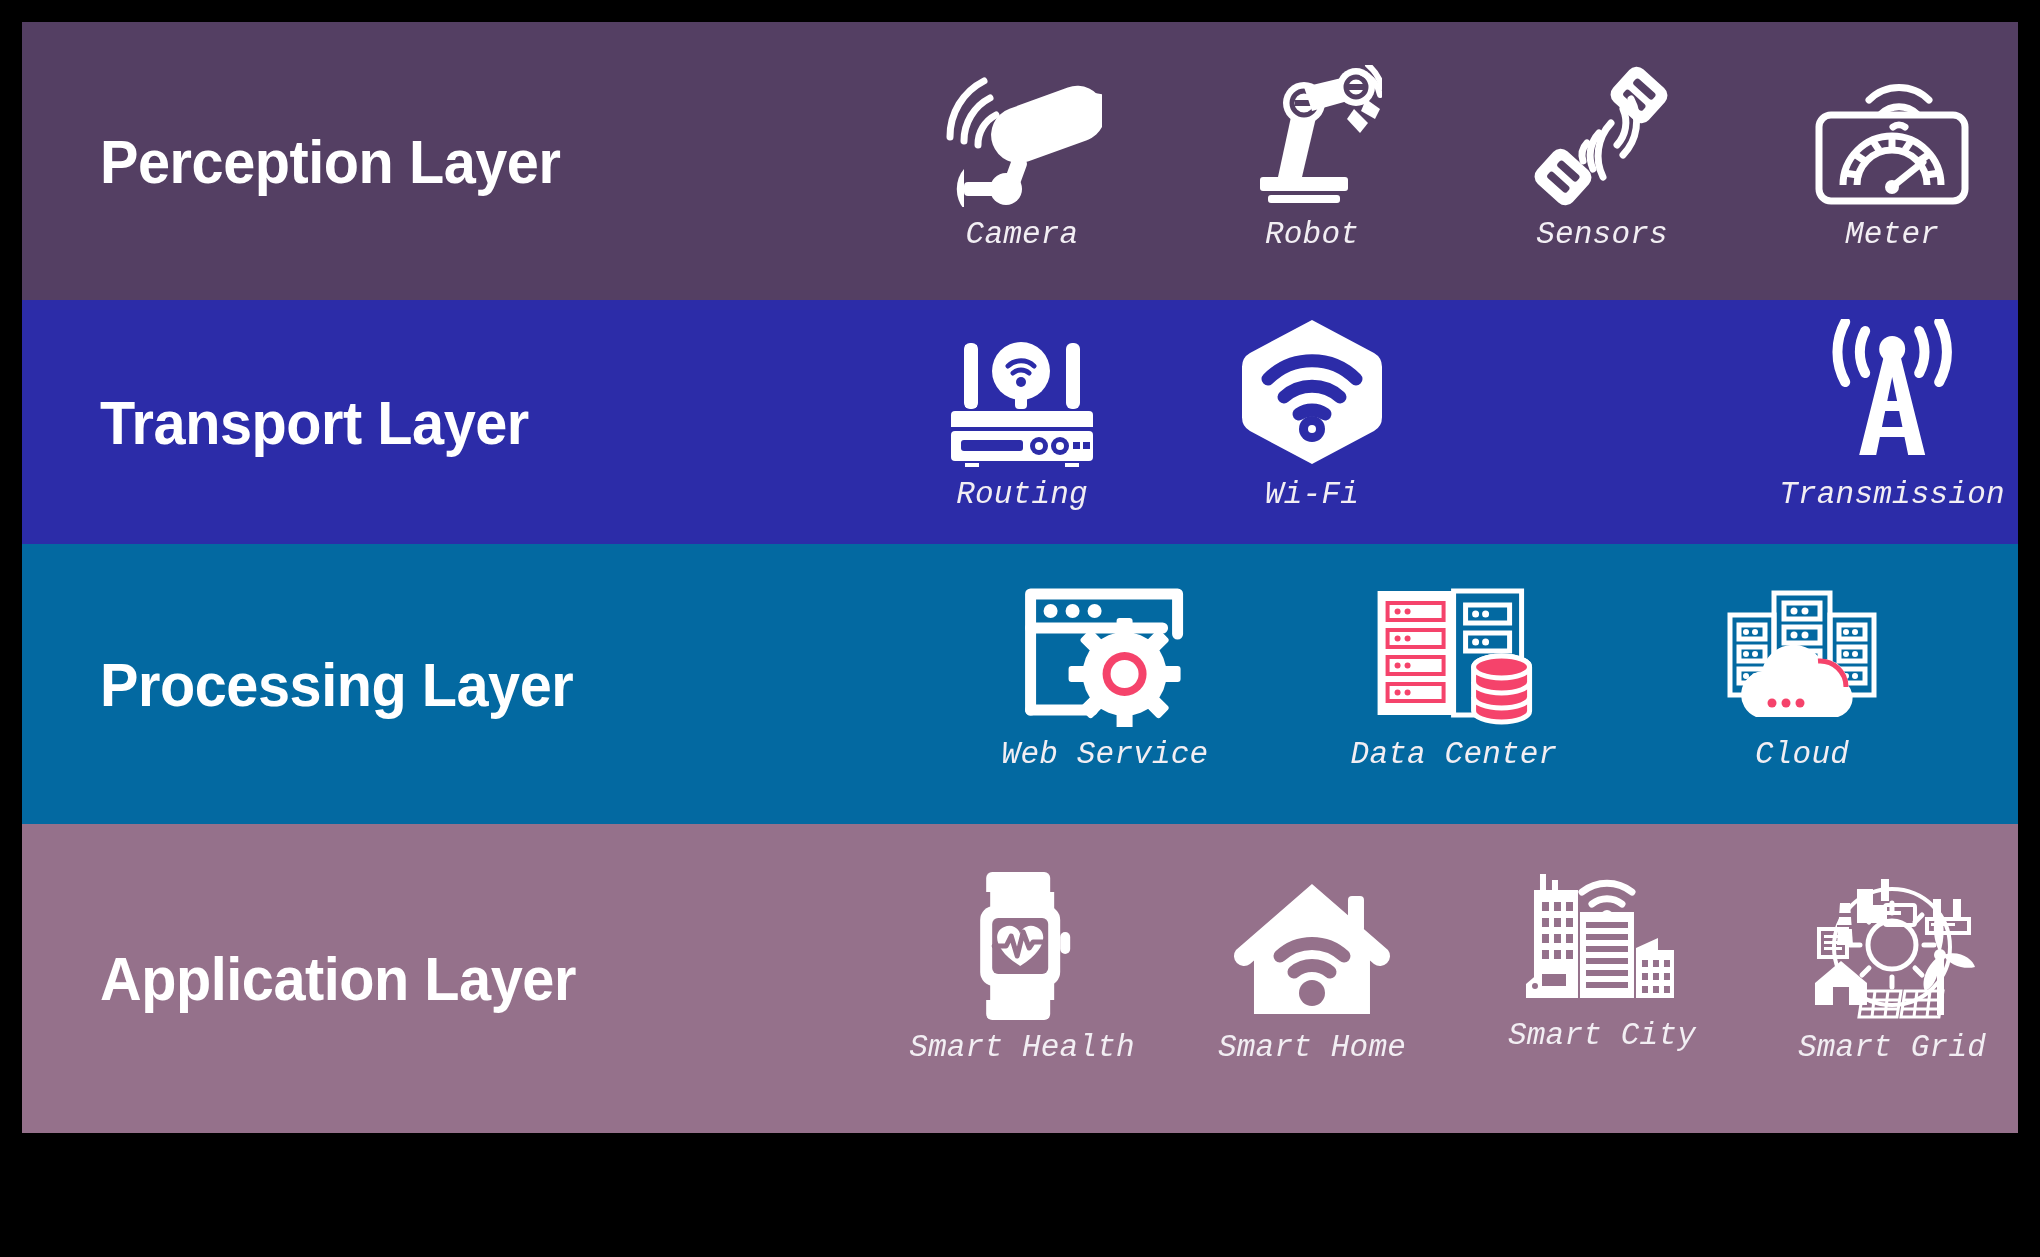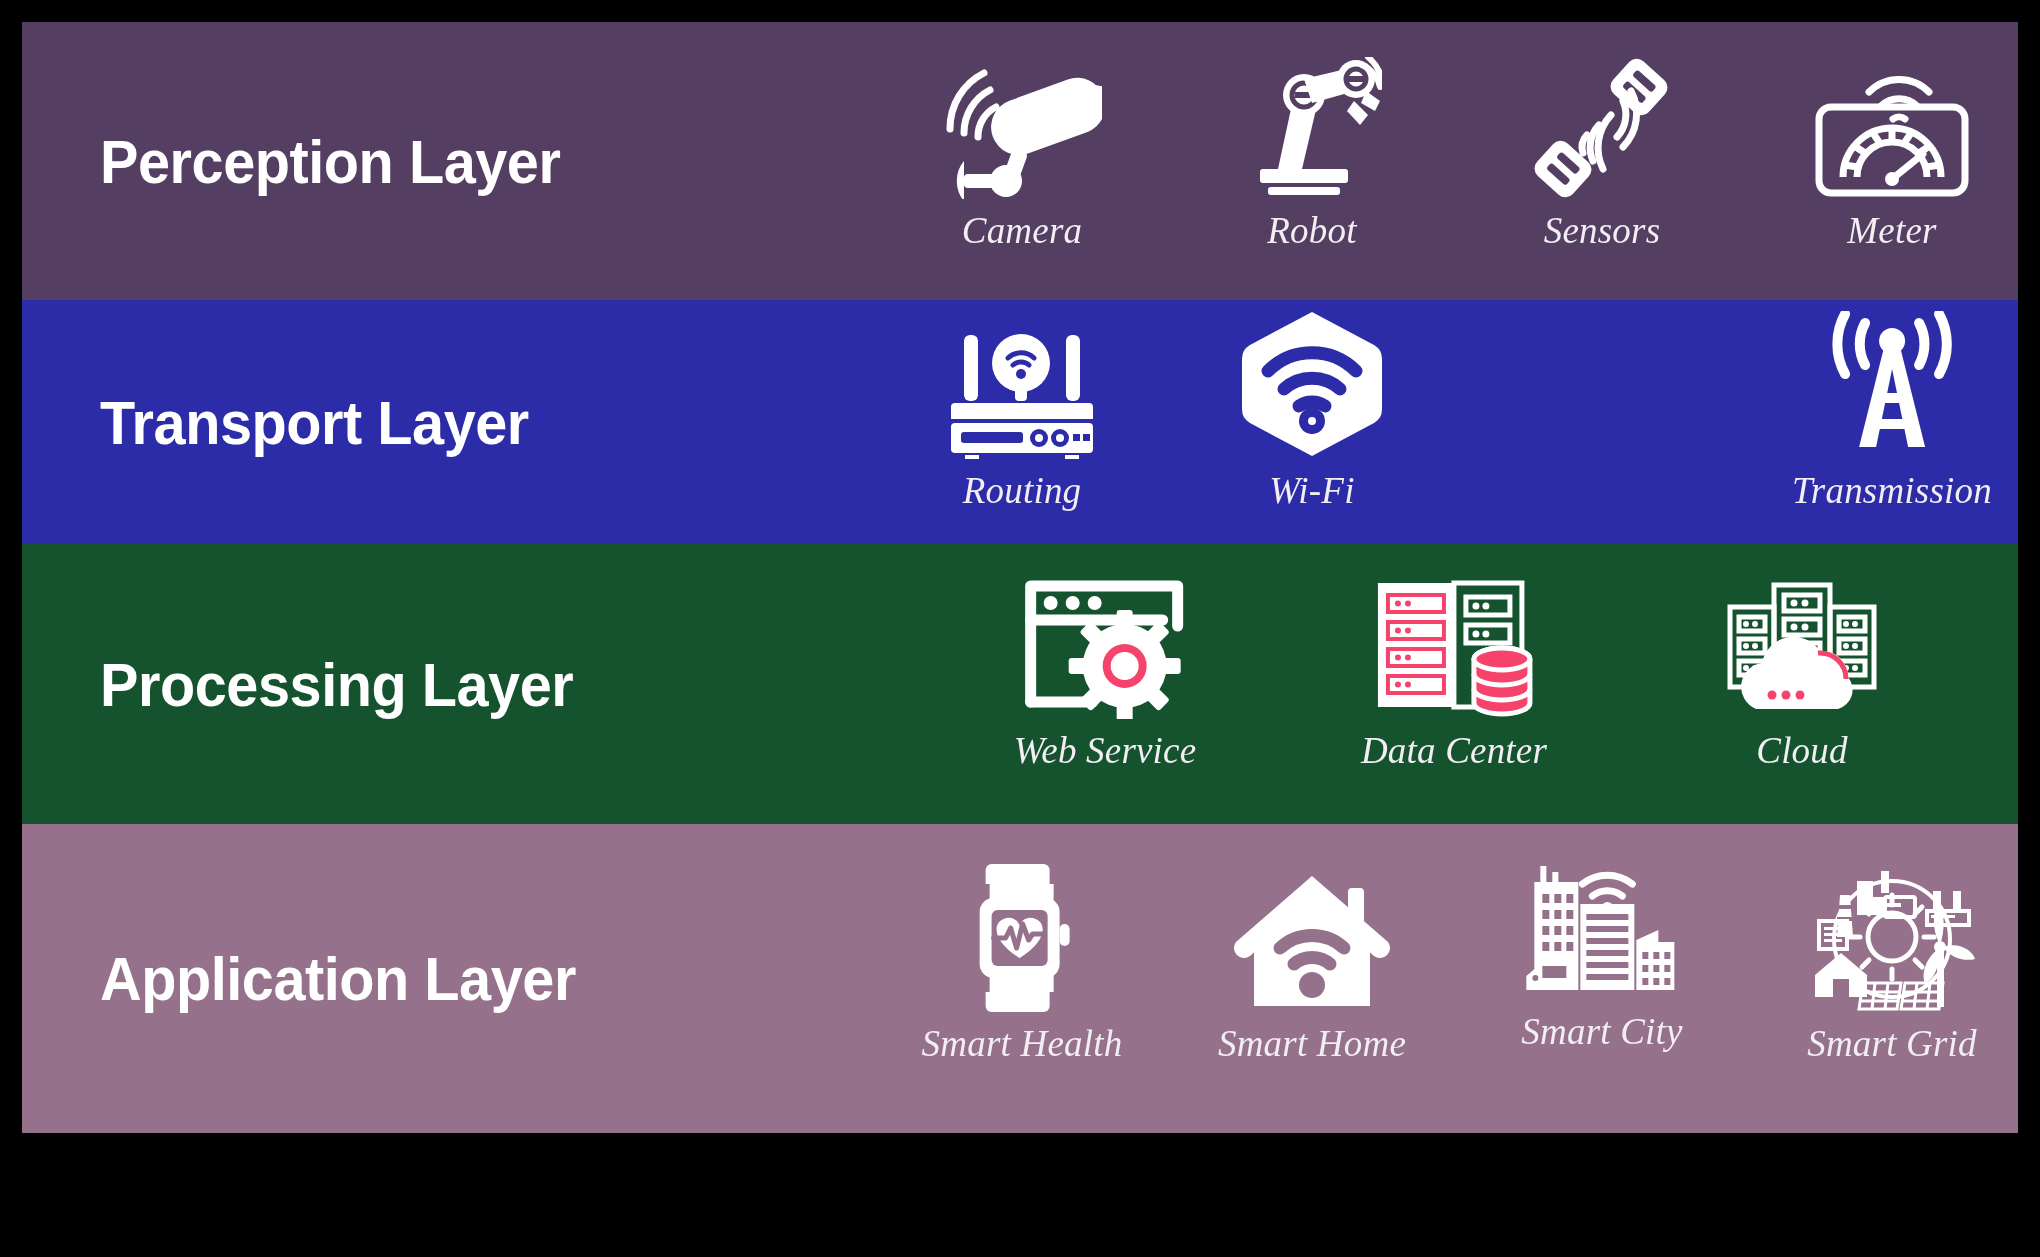--- a/index.html
+++ b/index.html
@@ -47,22 +47,22 @@
   }
   .icon-box {
     display:flex; align-items:flex-end; justify-content:center;
     height:150px;
   }
   .icon-box svg { display:block; }
   .item-label {
     margin-top:10px;
     color:#f2eef3;
     font-style:italic;
-    font-size:37px;
-    font-family:Liberation Serif, serif;
+    font-size:31px;
+    font-family:Liberation Mono, monospace;
     white-space:nowrap;
     letter-spacing:0.2px;
   }
 
   
   #layer-perception { height:278px; }
   #layer-transport  { height:244px;padding-left:27px; }
   #layer-processing { height:280px; }
   #layer-application{ height:309px; }
 </style>
@@ -275,21 +275,21 @@
                 </g>
               </g>
             </svg>
           </div>
           <div class="item-label">Transmission</div>
         </div>
 
       </div>
     </div>
 
-    <div class="layer" id="layer-processing" style="background: #14532d;">
+    <div class="layer" id="layer-processing" style="background: #0369a1;">
       <div class="layer-title">Processing Layer</div>
       <div class="items">
 
         <div class="item" style="left:223px; bottom:52px;">
           <div class="icon-box">
             <svg width="165" height="145" viewBox="0 0 165 145">
               <g fill="none" stroke="#ffffff" stroke-width="11" stroke-linecap="round" stroke-linejoin="round">
 
                 <path d="M8 128 L8 12 L155 12 L155 52"></path>
                 <path d="M8 128 L70 128"></path>

